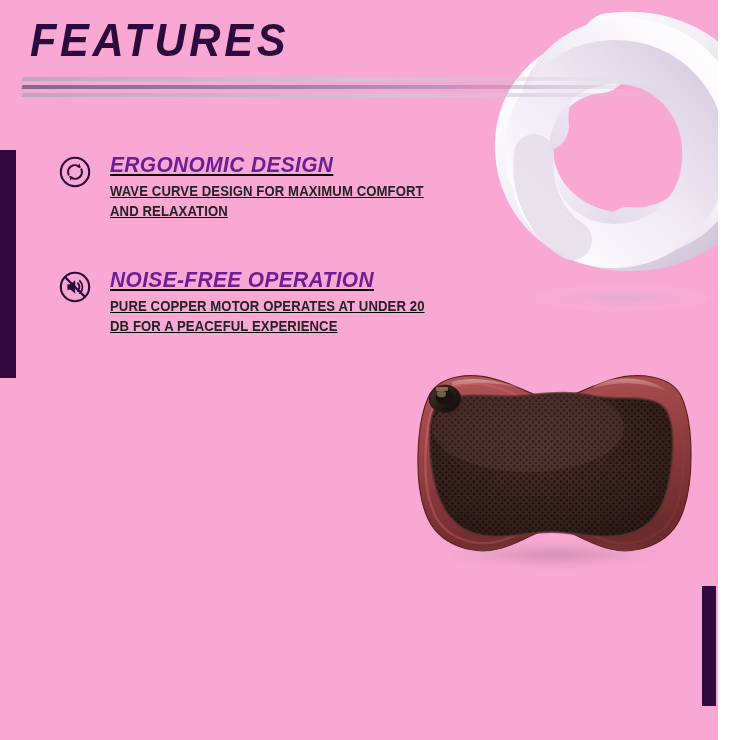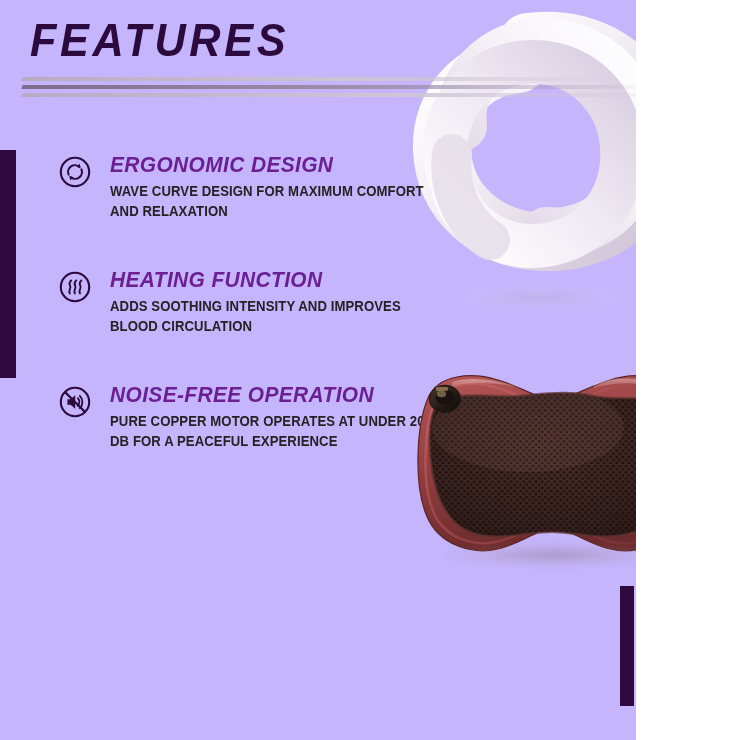--- a/index.html
+++ b/index.html
@@ -8,23 +8,23 @@
   }
   body {
     width: 740px;
     height: 740px;
     background: #ffffff;
     font-family: "Liberation Sans", sans-serif;
     overflow: hidden;
   }
   #page {
     position: relative;
-    width: 636px;
+    width: 718px;
     height: 740px;
-    background: #c4b5fd;
+    background: #f9a8d4;
     overflow: hidden;
   }
 
   
   .accent-bar-left {
     position: absolute;
     left: 0;
     top: 150px;
     width: 16px;
     height: 228px;
@@ -98,20 +98,21 @@
     height: 340px;
     pointer-events: none;
   }
 
   
   .features {
     position: absolute;
     left: 58px;
     top: 152px;
     width: 410px;
+    text-decoration: underline;
   }
   .feature-item {
     position: relative;
     min-height: 92px;
     padding-left: 52px;
     margin-bottom: 23px;
   }
   .feature-icon {
     position: absolute;
     left: 0;
@@ -224,32 +225,20 @@
           <path d="M10.6 19.6 A6.8 6.8 0 0 1 21.6 12.1" fill="none" stroke="#2d0a3d" stroke-width="2.1" stroke-linecap="round"></path>
           <path d="M23.4 14.4 A6.8 6.8 0 0 1 12.4 21.9" fill="none" stroke="#2d0a3d" stroke-width="2.1" stroke-linecap="round"></path>
           <path d="M21.8 8.6 L22.2 12.4 L18.5 12.0 Z" fill="#2d0a3d"></path>
           <path d="M12.2 25.4 L11.8 21.6 L15.5 22.0 Z" fill="#2d0a3d"></path>
         </svg>
       </span>
       <p class="feature-title">ERGONOMIC DESIGN</p>
       <p class="feature-desc">WAVE CURVE DESIGN FOR MAXIMUM COMFORT AND RELAXATION</p>
     </div>
 
-    <div class="feature-item">
-      <span class="feature-icon">
-        <svg viewBox="0 0 34 34" width="34" height="34" aria-hidden="true">
-          <circle cx="17" cy="17" r="14.2" fill="none" stroke="#2d0a3d" stroke-width="2.1"></circle>
-          <path d="M11.8 23.4 C9.6 20.4 14.0 18.6 12.0 15.4 C10.6 13.2 12.2 11.4 13.2 10.4" fill="none" stroke="#2d0a3d" stroke-width="1.9" stroke-linecap="round"></path>
-          <path d="M16.9 23.4 C14.7 20.4 19.1 18.6 17.1 15.4 C15.7 13.2 17.3 11.4 18.3 10.4" fill="none" stroke="#2d0a3d" stroke-width="1.9" stroke-linecap="round"></path>
-          <path d="M22.0 23.4 C19.8 20.4 24.2 18.6 22.2 15.4 C20.8 13.2 22.4 11.4 23.4 10.4" fill="none" stroke="#2d0a3d" stroke-width="1.9" stroke-linecap="round"></path>
-        </svg>
-      </span>
-      <p class="feature-title">HEATING FUNCTION</p>
-      <p class="feature-desc">ADDS SOOTHING INTENSITY AND IMPROVES BLOOD CIRCULATION</p>
-    </div>
 
 
 
     <div class="feature-item">
       <span class="feature-icon">
         <svg viewBox="0 0 34 34" width="34" height="34" aria-hidden="true">
           <circle cx="17" cy="17" r="14.2" fill="none" stroke="#2d0a3d" stroke-width="2.1"></circle>
           <path d="M9.4 14.2 L12.6 14.2 L17.2 10.2 L17.2 23.8 L12.6 19.8 L9.4 19.8 Z" fill="#2d0a3d"></path>
           <path d="M19.8 13.2 A5.4 5.4 0 0 1 19.8 20.8" fill="none" stroke="#2d0a3d" stroke-width="1.8" stroke-linecap="round"></path>
           <path d="M21.8 10.8 A8.6 8.6 0 0 1 21.8 23.2" fill="none" stroke="#2d0a3d" stroke-width="1.8" stroke-linecap="round"></path>

